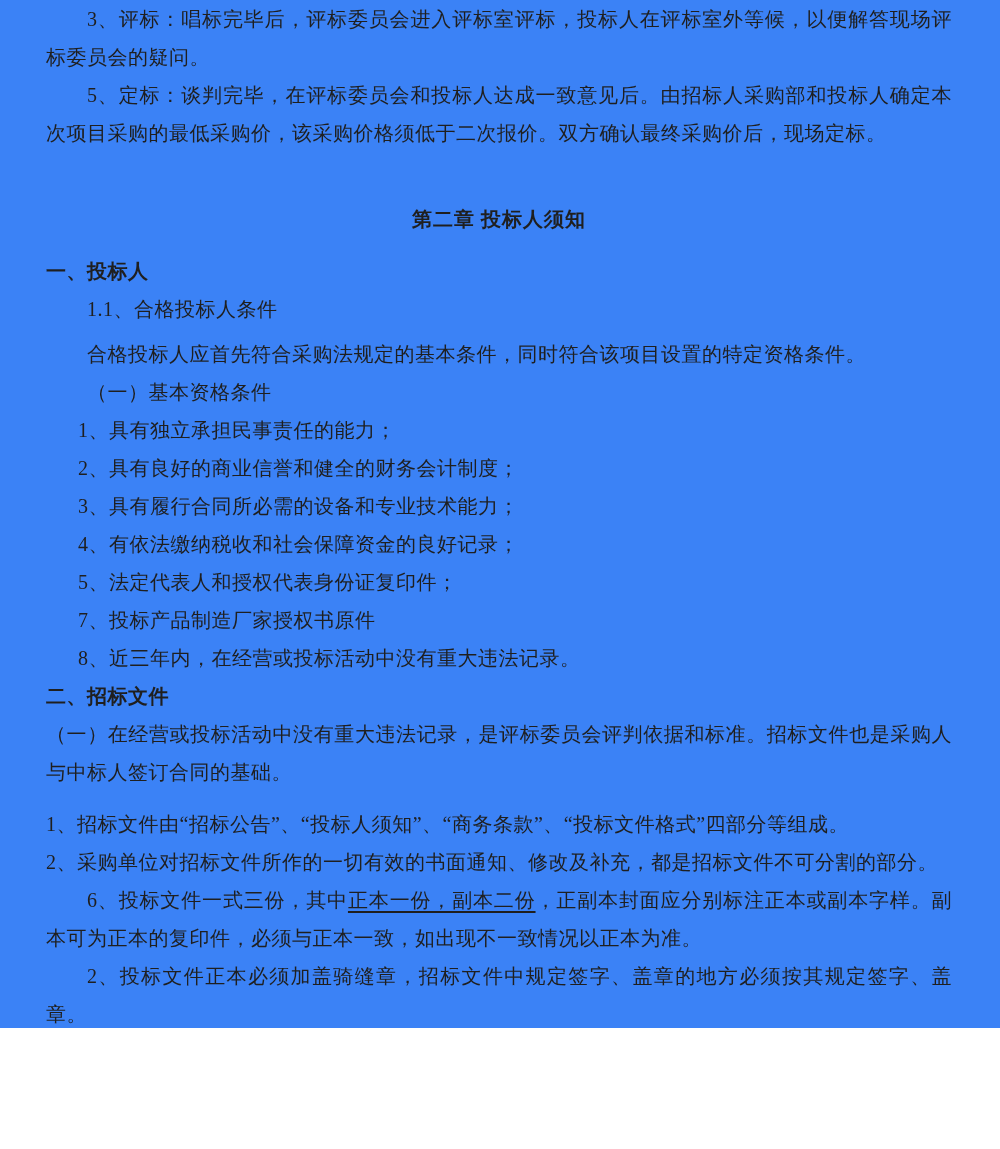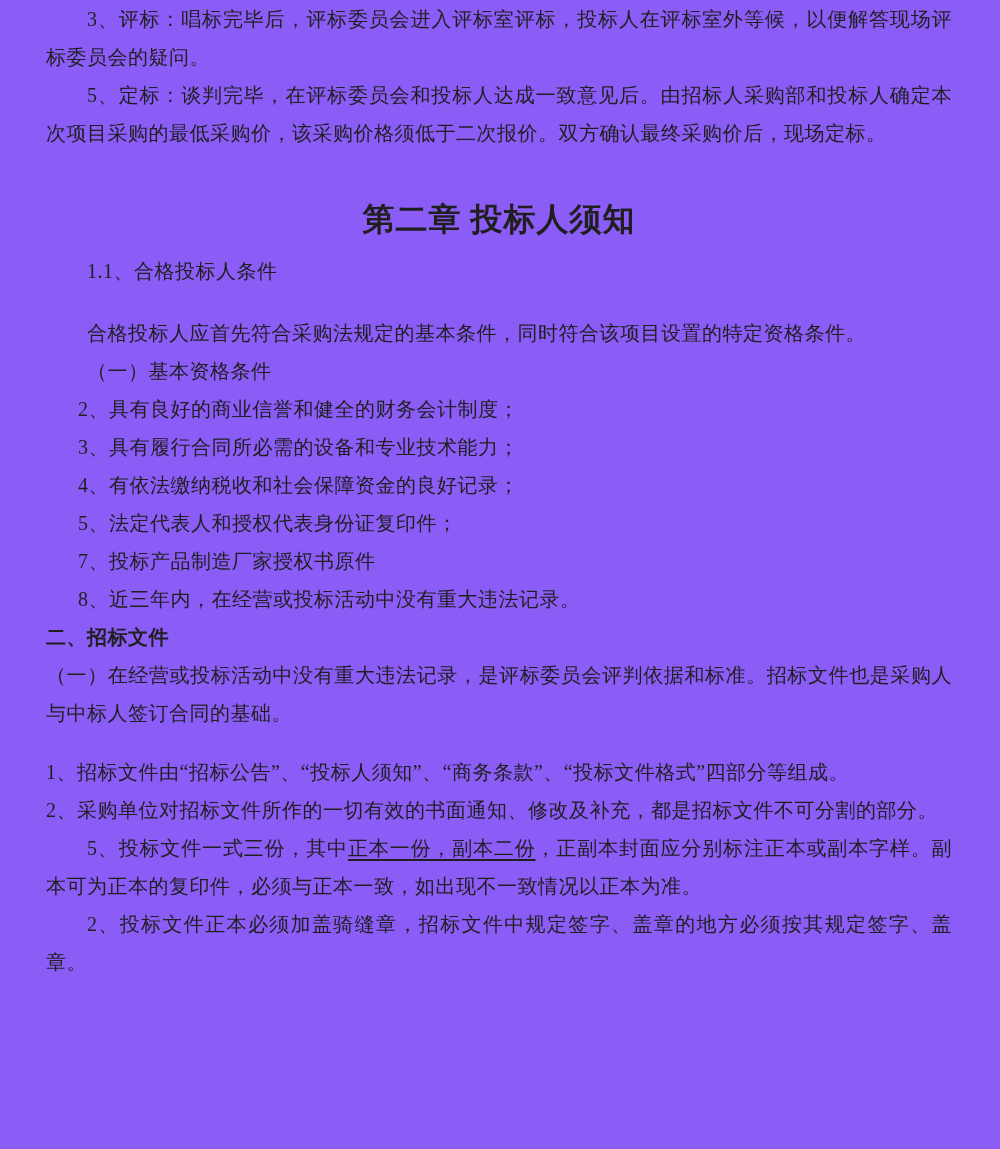--- a/index.html
+++ b/index.html
@@ -10,38 +10,38 @@
   body {
     width: 1000px;
     height: 1149px;
     overflow: hidden;
     font-family: "Liberation Serif", "DejaVu Serif", serif;
     color: #1f1f1f;
   }
   .page {
     box-sizing: border-box;
     width: 1000px;
-    height: 1149px;
+    height: 1028px;
     padding: 0 48px 0 46px;
-    background: #8b5cf6;
+    background: #3b82f6;
   }
   .para {
     margin: 0;
     font-size: 20px;
     line-height: 38px;
     text-align: justify;
     letter-spacing: 0.5px;
   }
   .indent      { text-indent: 2.05em; }
   .indent-item { text-indent: 1.6em;  }
-  .mt7 { margin-top: 24px; }
-  .mt4 { margin-top: 21px; }
+  .mt7 { margin-top: 7px; }
+  .mt4 { margin-top: 14px; }
   .chapter-heading {
     margin: 44px 0 10px 0;
-    font-size: 32px;
+    font-size: 20px;
     line-height: 46px;
     font-weight: bold;
     text-align: center;
     letter-spacing: 1px;
   }
   .section-heading {
     margin: 0;
     font-size: 20px;
     line-height: 38px;
     font-weight: bold;
@@ -59,42 +59,44 @@
 
 <div class="page">
 
   <p class="para indent">3、评标：唱标完毕后，评标委员会进入评标室评标，投标人在评标室外等候，以便解答现场评标委员会的疑问。</p>
 
 
   <p class="para indent">5、定标：谈判完毕，在评标委员会和投标人达成一致意见后。由招标人采购部和投标人确定本次项目采购的最低采购价，该采购价格须低于二次报价。双方确认最终采购价后，现场定标。</p>
 
   <h1 class="chapter-heading">第二章 投标人须知</h1>
 
+  <h2 class="section-heading">一、投标人</h2>
 
   <p class="para indent">1.1、合格投标人条件</p>
 
   <p class="para indent mt7">合格投标人应首先符合采购法规定的基本条件，同时符合该项目设置的特定资格条件。</p>
 
   <p class="para indent">（一）基本资格条件</p>
 
+  <p class="para indent-item">1、具有独立承担民事责任的能力；</p>
   <p class="para indent-item">2、具有良好的商业信誉和健全的财务会计制度；</p>
   <p class="para indent-item">3、具有履行合同所必需的设备和专业技术能力；</p>
   <p class="para indent-item">4、有依法缴纳税收和社会保障资金的良好记录；</p>
   <p class="para indent-item">5、法定代表人和授权代表身份证复印件；</p>
   <p class="para indent-item">7、投标产品制造厂家授权书原件</p>
   <p class="para indent-item">8、近三年内，在经营或投标活动中没有重大违法记录。</p>
 
   <h2 class="section-heading mt7">二、招标文件</h2>
 
   <p class="para">（一）在经营或投标活动中没有重大违法记录，是评标委员会评判依据和标准。招标文件也是采购人与中标人签订合同的基础。</p>
 
   <p class="para mt4">1、招标文件由“招标公告”、“投标人须知”、“商务条款”、“投标文件格式”四部分等组成。</p>
 
   <p class="para">2、采购单位对招标文件所作的一切有效的书面通知、修改及补充，都是招标文件不可分割的部分。</p>
 
 
   <p class="para indent">
-    <span>5、投标文件一式三份，其中</span><span class="u">正本一份，副本二份</span><span>，正副本封面应分别标注正本或副本字样。副本可为正本的复印件，必须与正本一致，如出现不一致情况以正本为准。</span>
+    <span>6、投标文件一式三份，其中</span><span class="u">正本一份，副本二份</span><span>，正副本封面应分别标注正本或副本字样。副本可为正本的复印件，必须与正本一致，如出现不一致情况以正本为准。</span>
   </p>
 
   <p class="para indent">2、投标文件正本必须加盖骑缝章，招标文件中规定签字、盖章的地方必须按其规定签字、盖章。</p>
 
 </div>
 
 </body></html>

